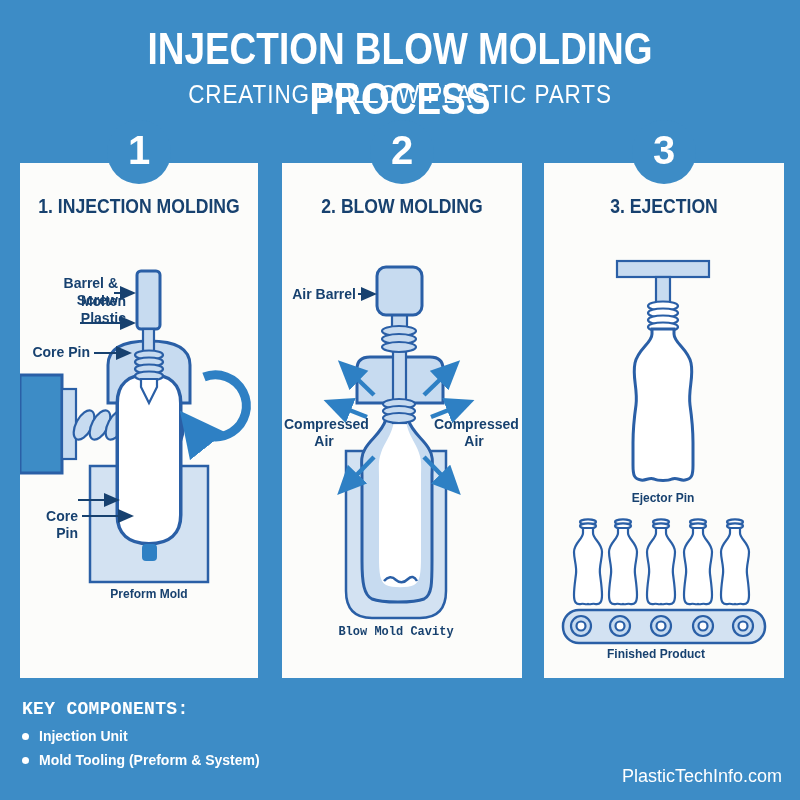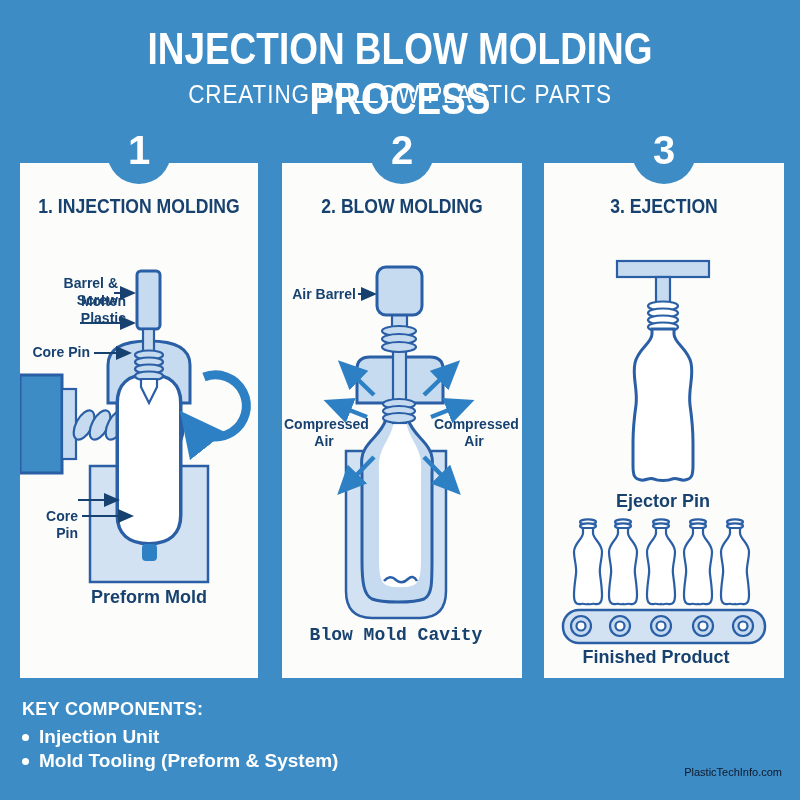--- a/index.html
+++ b/index.html
@@ -18,35 +18,35 @@
   .card1{left:20px;width:238px;}
   .card2{left:282px;width:240px;}
   .card3{left:544px;width:240px;}
   .badge{position:absolute;top:-43px;left:50%;transform:translateX(-50%);width:64px;height:64px;
          border-radius:50%;background:var(--background);display:flex;align-items:center;justify-content:center;}
   .badge span{color:#fff;font-size:40px;font-weight:bold;line-height:1;padding-bottom:4px;}
   .heading{position:absolute;top:32px;left:0;width:100%;text-align:center;color:var(--navy);
          font-size:20px;font-weight:bold;transform:scaleX(.88);transform-origin:center;white-space:nowrap;}
   .diagram{position:absolute;left:0;top:0;width:100%;height:515px;}
   .lbl{position:absolute;color:var(--navy);font-size:14px;font-weight:bold;line-height:17px;}
-  .cap{position:absolute;color:var(--navy);font-size:18px;font-weight:bold;text-align:center;}
+  .cap{position:absolute;color:var(--navy);font-size:12px;font-weight:bold;text-align:center;}
   .lf{fill:var(--light-fill);stroke:var(--outline);stroke-width:3;}
   .lf2{fill:var(--light-fill);stroke:var(--outline);stroke-width:2.2;}
   .wf{fill:#fff;stroke:var(--outline);stroke-width:2.2;}
   .mf{fill:var(--mold-fill);stroke:var(--outline);stroke-width:2.5;}
   .accfill{fill:var(--background);stroke:var(--outline);stroke-width:3;}
   .tube-o{fill:none;stroke:var(--outline);stroke-width:13;}
   .tube-i{fill:#fff;stroke:#fff;stroke-width:6;}
   .aa{stroke:var(--arrow);stroke-width:4.5;fill:none;}
   .la{stroke:var(--navy);stroke-width:2;fill:none;}
   .footer{position:absolute;left:22px;top:699px;color:#fff;}
-  .f-head{font-size:18px;font-weight:bold;letter-spacing:.3px;margin-bottom:5px;}
-  .f-item{display:flex;align-items:center;font-size:19px;font-weight:bold;height:24px;}
+  .f-head{font-size:18px;font-weight:bold;letter-spacing:.3px;margin-bottom:5px;font-family:Liberation Mono, monospace;}
+  .f-item{display:flex;align-items:center;font-size:14px;font-weight:bold;height:24px;}
   .dot{width:7px;height:7px;border-radius:50%;background:#fff;margin-right:10px;flex:none;}
-  .watermark{position:absolute;right:18px;top:766px;color:#0f172a;font-size:11px;}
+  .watermark{position:absolute;right:18px;top:766px;color:#ffffff;font-size:18px;}
 </style>
 </head>
 <body>
 
 <div class="page">
 
   <div class="title">INJECTION BLOW MOLDING PROCESS</div>
   <div class="subtitle">CREATING HOLLOW PLASTIC PARTS</div>
 
   <section class="card card1">

